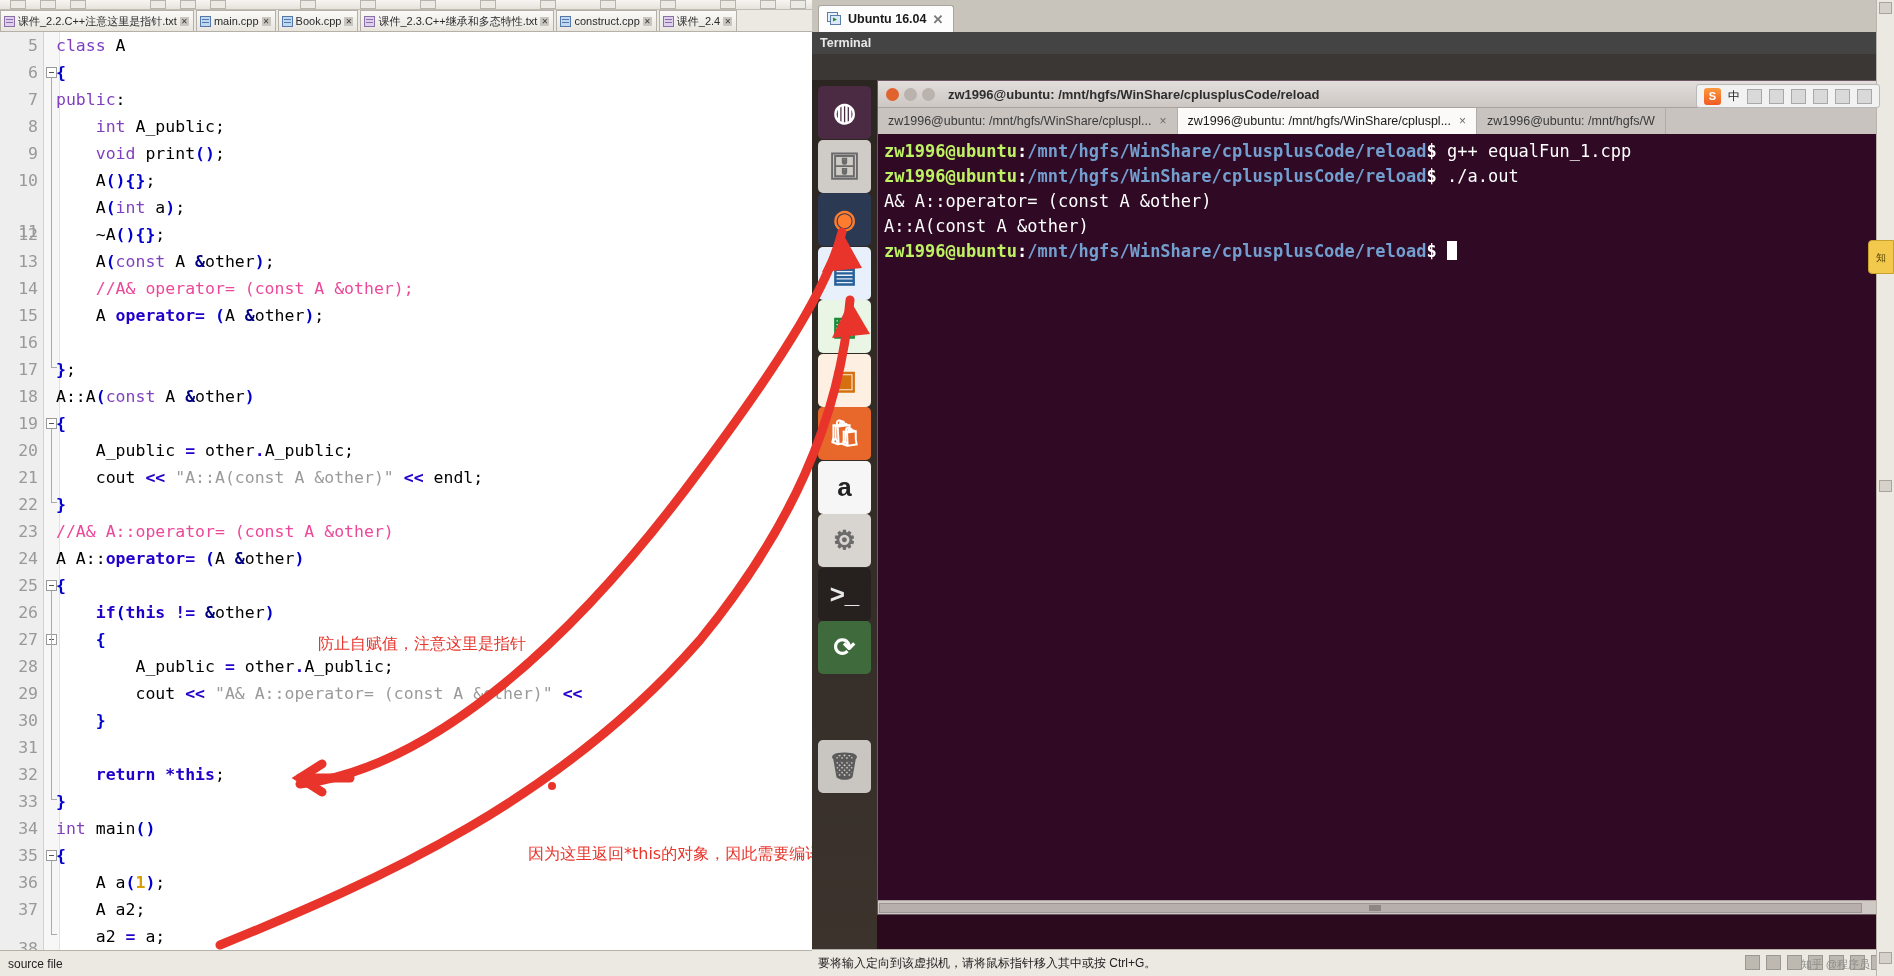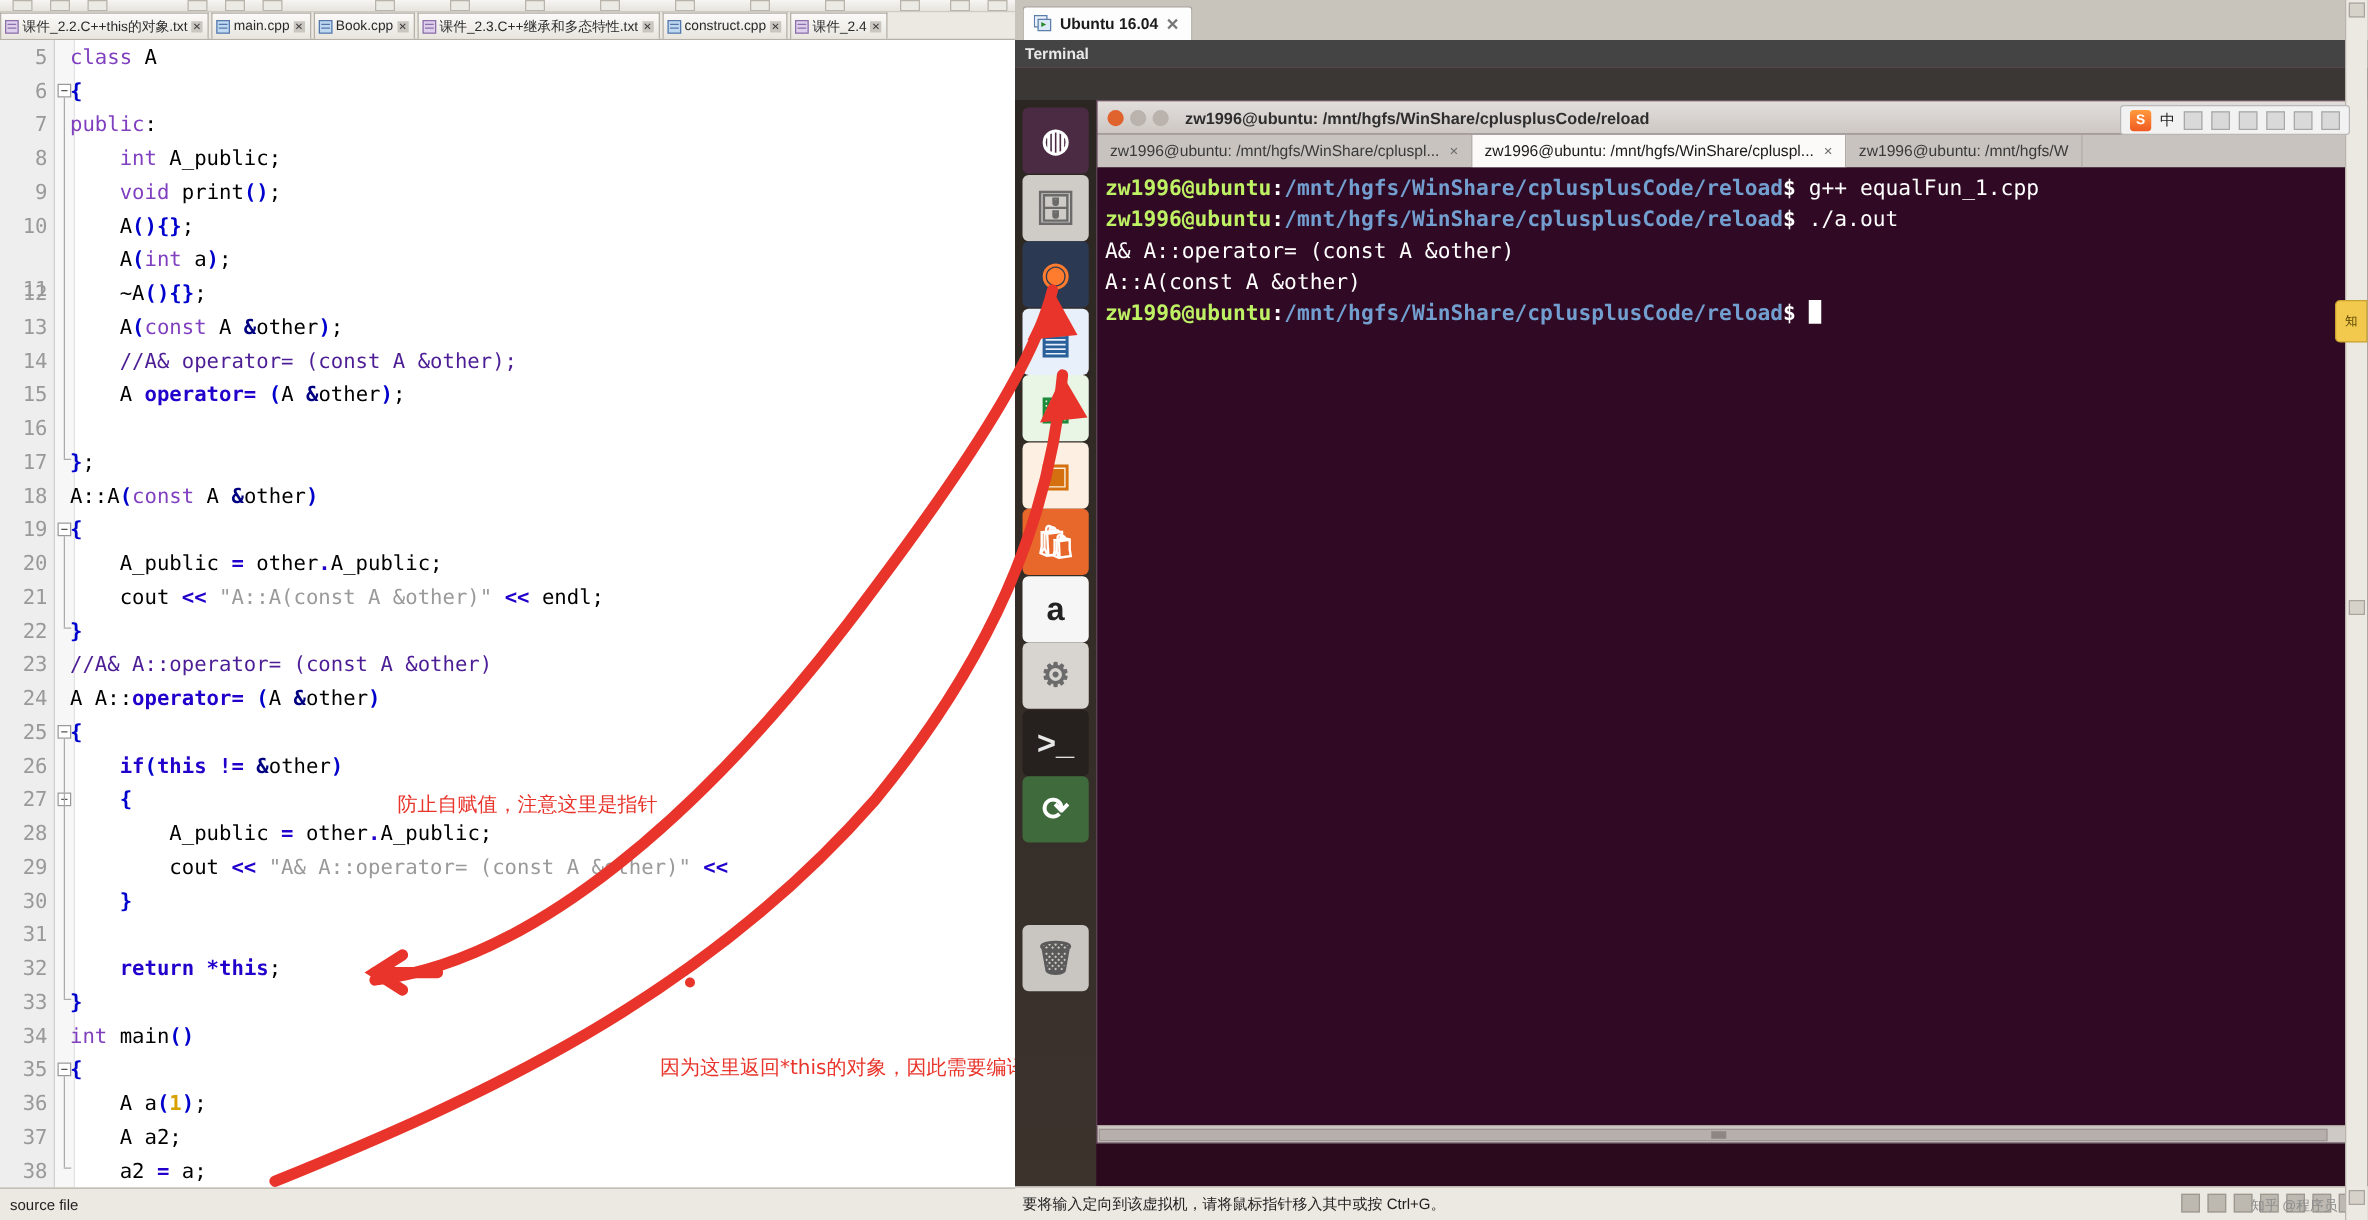--- a/index.html
+++ b/index.html
@@ -47,21 +47,21 @@
   .ctext { position:absolute; left:56px; color:#000000; }
   .fold { position:absolute; left:46px; top:9px; width:11px; height:11px;
     border:1px solid #9a9a9a; background:#fff; }
   .fold::before { content:""; position:absolute; left:2px; top:4px; width:5px;
     height:1px; background:#555; }
   .vline { position:absolute; left:51px; width:1px; background:#aaaaaa; }
   .vend { position:absolute; left:51px; width:6px; height:1px; background:#aaaaaa; }
   .kw  { color:#7f3fbf; }
   .kw2 { color:#2200cc; font-weight:bold; }
   .pn  { color:#0000cc; font-weight:bold; }
-  .cm  { color:#4c1d95;margin-top:34px; }
+  .cm  { color:#ec4899;margin-top:34px; }
   .st  { color:#9a9a9a; }
   .num { color:#d8a000; font-weight:bold; }
   .amp { color:#000080; font-weight:bold; }
   .hl-main { position:absolute; left:56px; height:27px; background:#e8e8f8; }
 
   
   .red-note { position:absolute; color:#e8342a; font-size:16px;
     font-family:"DejaVu Sans", sans-serif; white-space:nowrap; z-index:40; }
   #arrow-layer { position:absolute; left:0; top:0; width:1894px; height:976px;
     z-index:35; pointer-events:none; }
@@ -183,21 +183,21 @@
       <div class="tbtn" style="left: 600px;"></div>
       <div class="tbtn" style="left: 660px;"></div>
       <div class="tbtn" style="left: 720px;"></div>
       <div class="tbtn" style="left: 760px;"></div>
       <div class="tbtn" style="left: 790px;"></div>
     </div>
 
   <div id="tabbar">
       <div class="ftab txt">
         <span class="ficon"></span>
-        <span>课件_2.2.C++this的对象.txt</span>
+        <span>课件_2.2.C++注意这里是指针.txt</span>
         <span class="fclose">✕</span>
       </div>
       <div class="ftab">
         <span class="ficon"></span>
         <span>main.cpp</span>
         <span class="fclose">✕</span>
       </div>
       <div class="ftab">
         <span class="ficon"></span>
         <span>Book.cpp</span>
@@ -252,21 +252,21 @@
         <div class="code-line" style="top: 621px; width: 812px;"><span class="ln" style="top: 0px;">28</span><span class="ctext">        A_public <span class="kw2">=</span> other<span class="kw2">.</span>A_public;</span></div>
         <div class="code-line" style="top: 648px; width: 812px;"><span class="ln" style="top: 0px;">29</span><span class="ctext">        cout <span class="kw2">&lt;</span><span class="kw2">&lt;</span> <span class="st">"A&amp; A::operator= (const A &amp;other)"</span> <span class="kw2">&lt;</span><span class="kw2">&lt;</span></span></div>
         <div class="code-line" style="top: 675px; width: 812px;"><span class="ln" style="top: 0px;">30</span><span class="ctext">    <span class="pn">}</span></span></div>
         <div class="code-line" style="top: 702px; width: 812px;"><span class="ln" style="top: 0px;">31</span><span class="ctext"></span></div>
         <div class="code-line" style="top: 729px; width: 812px;"><span class="ln" style="top: 0px;">32</span><span class="ctext">    <span class="kw2">return</span> <span class="kw2">*</span><span class="kw2">this</span>;</span></div>
         <div class="code-line" style="top: 756px; width: 812px;"><span class="ln" style="top: 0px;">33</span><span class="ctext"><span class="pn">}</span></span></div>
         <div class="code-line" style="top: 783px; width: 812px;"><span class="ln" style="top: 0px;">34</span><span class="ctext"><span class="kw">int</span> main<span class="pn">(</span><span class="pn">)</span></span></div>
         <div class="code-line" style="top: 810px; width: 812px;"><span class="ln" style="top: 0px;">35</span><span class="ctext"><span class="pn">{</span></span></div>
         <div class="code-line" style="top: 837px; width: 812px;"><span class="ln" style="top: 0px;">36</span><span class="ctext">    A a<span class="pn">(</span><span class="num">1</span><span class="pn">)</span>;</span></div>
         <div class="code-line" style="top: 864px; width: 812px;"><span class="ln" style="top: 0px;">37</span><span class="ctext">    A a2;</span></div>
-        <div class="code-line" style="top: 891px; width: 812px;"><span class="ln" style="top: 0px;">38</span><span class="ctext">    a2 <span class="kw2">=</span> a;</span></div>
+        <div class="code-line" style="top: 891px; width: 812px;"><span class="ln" style="top: 12px;">38</span><span class="ctext">    a2 <span class="kw2">=</span> a;</span></div>
         <div class="fold" style="top: 35px;"></div>
         <div class="fold" style="top: 386px;"></div>
         <div class="fold" style="top: 548px;"></div>
         <div class="fold" style="top: 602px;"></div>
         <div class="fold" style="top: 818px;"></div>
         <div class="vline" style="top: 46px; height: 289px;"></div>
         <div class="vend" style="top: 335px;"></div>
         <div class="vline" style="top: 397px; height: 73px;"></div>
         <div class="vend" style="top: 470px;"></div>
         <div class="vline" style="top: 559px; height: 208px;"></div>

